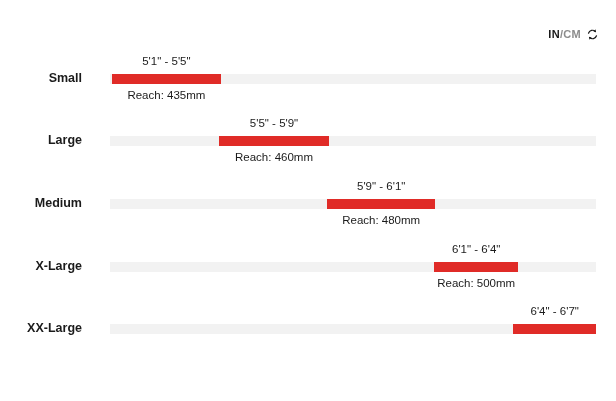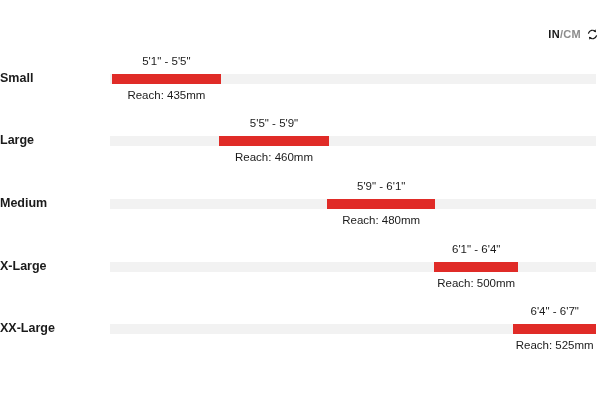--- a/index.html
+++ b/index.html
@@ -55,20 +55,21 @@
     position: absolute;
     left: 0;
     width: 616px;
     height: 62px;
   }
   .row-label {
     position: absolute;
     left: 0;
     width: 82px;
     top: 23px;
+    text-align: right;
     font-size: 12.5px;
     font-weight: bold;
     color: #1b1b1b;
     line-height: 14px;
     white-space: nowrap;
   }
   .track {
     position: absolute;
     left: 110px;
     width: 486px;
@@ -148,15 +149,14 @@
       </div>
       <div class="height-label" style="left: 476.201px;">6'1" - 6'4"</div>
       <div class="reach-label" style="left: 476.201px;">Reach: 500mm</div>
     </div>
     <div class="size-row" style="top: 298px;">
       <div class="row-label">XX-Large</div>
       <div class="track">
         <div class="bar" style="left: 403.38px; width: 82.62px;"></div>
       </div>
       <div class="height-label" style="left: 554.69px;">6'4" - 6'7"</div>
-      <div class="reach-label" style="left: 554.69px;">Reach: 525mm</div>
     </div>
   </div>
 
 </body></html>

